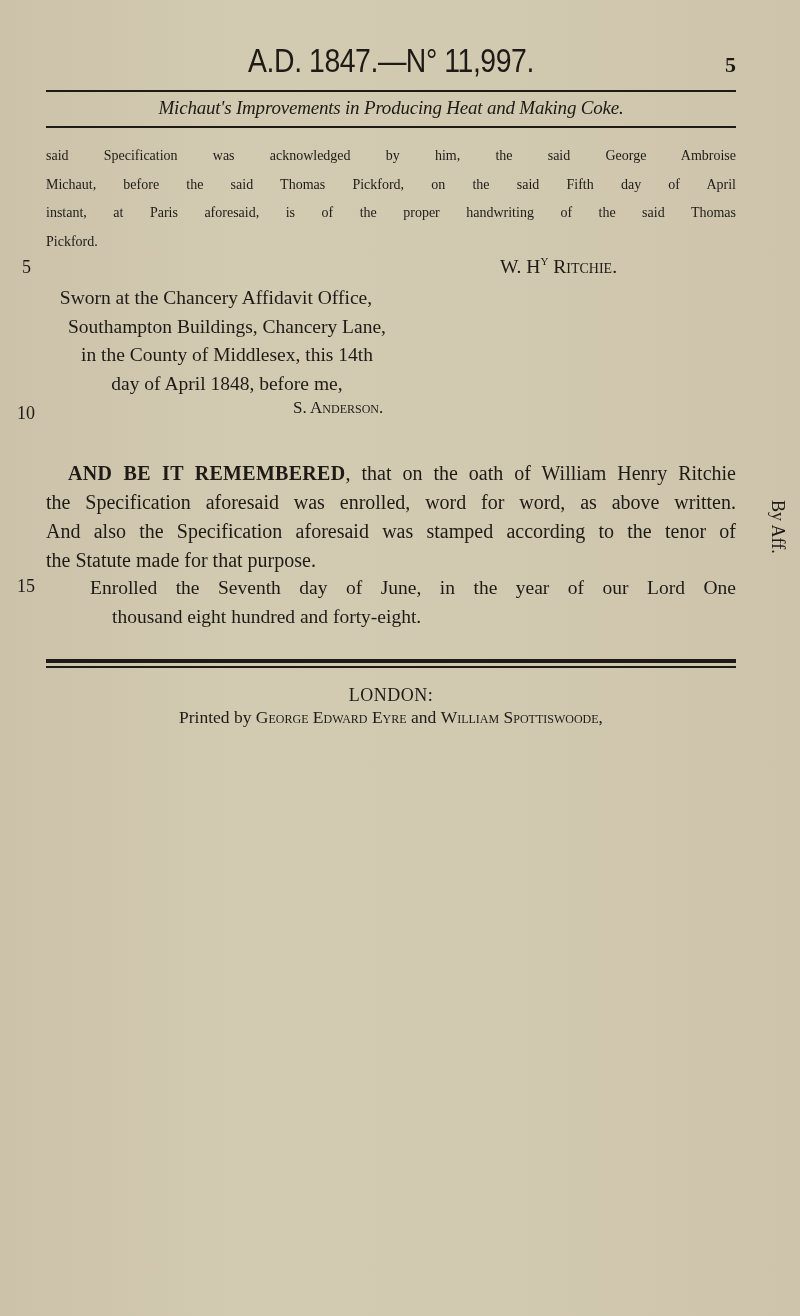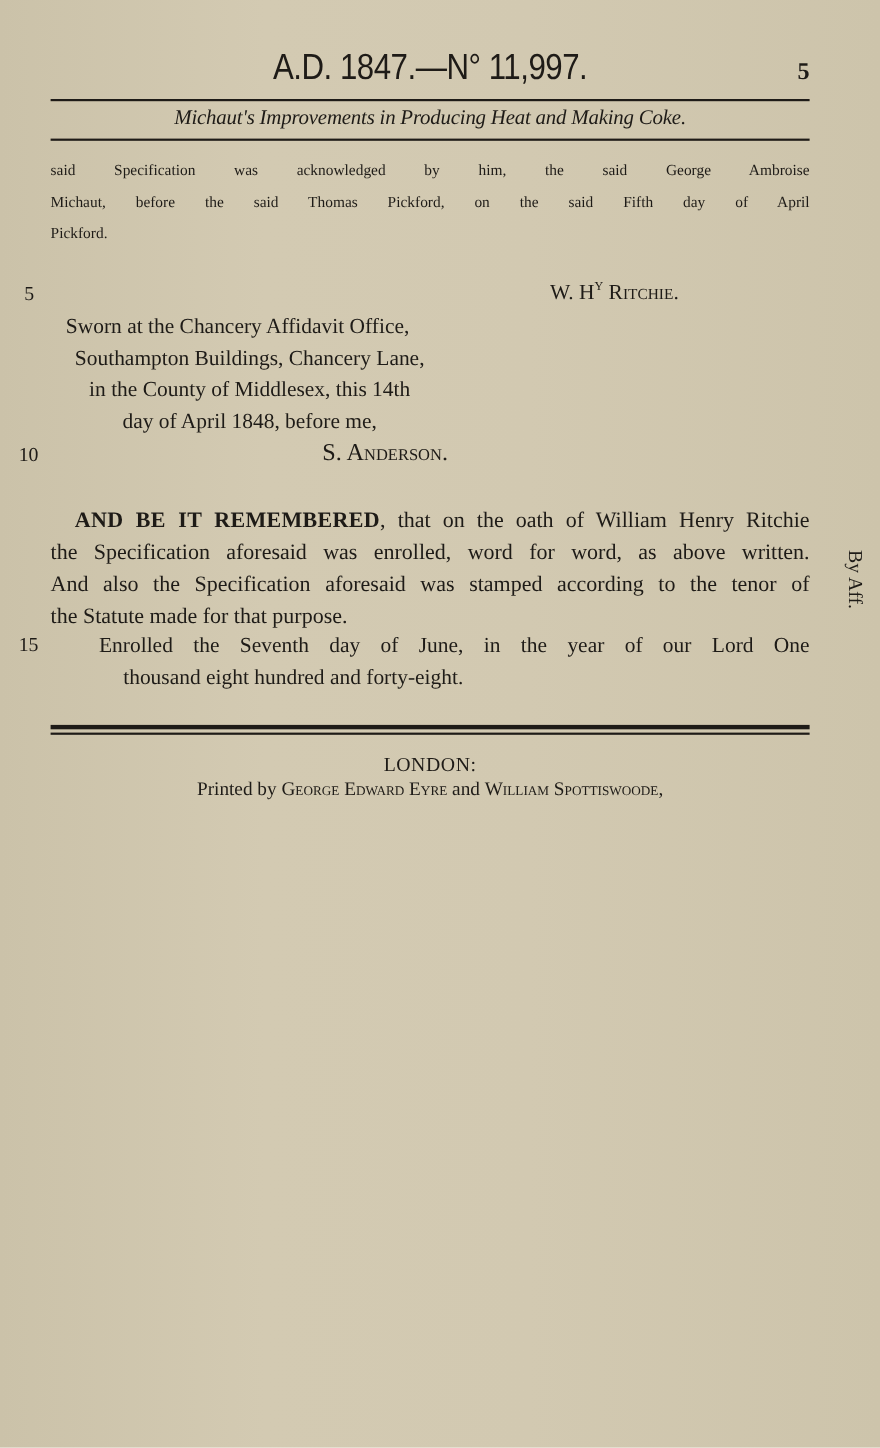--- a/index.html
+++ b/index.html
@@ -90,21 +90,21 @@
     left: 46px;
     font-size: 19.5px;
     line-height: 28.5px;
   }
   .jurat .jl { display: block; white-space: nowrap; text-align: center; }
   .jurat .indent { padding-left: 22px; }
   .anderson {
     position: absolute;
     top: 398px;
     left: 293px;
-    font-size: 22px;
+    font-size: 17px;
   }
   .margin-num {
     position: absolute;
     left: 17px;
     font-size: 18px;
   }
   .mn5 { top: 257px; left: 22px; }
   .mn10 { top: 403px; }
   .mn15 { top: 576px; }
   .p2 {
@@ -168,20 +168,21 @@
     <div class="page-number">5</div>
   </div>
 
   <div class="rule rule-top"></div>
   <div class="subtitle">Michaut's Improvements in Producing Heat and Making Coke.</div>
   <div class="rule rule-bottom"></div>
 
   <div class="body-text p1">
     <span class="line">said Specification was acknowledged by him, the said George Ambroise</span>
     <span class="line">Michaut, before the said Thomas Pickford, on the said Fifth day of April</span>
+    <span class="line">instant, at Paris aforesaid, is of the proper handwriting of the said Thomas</span>
     <span class="line last">Pickford.</span>
   </div>
 
   <div class="margin-num mn5">5</div>
 
   <div class="signature">
     <span>W. H</span><span class="sup">Y</span>
     <span class="sc">Ritchie.</span>
   </div>
 

